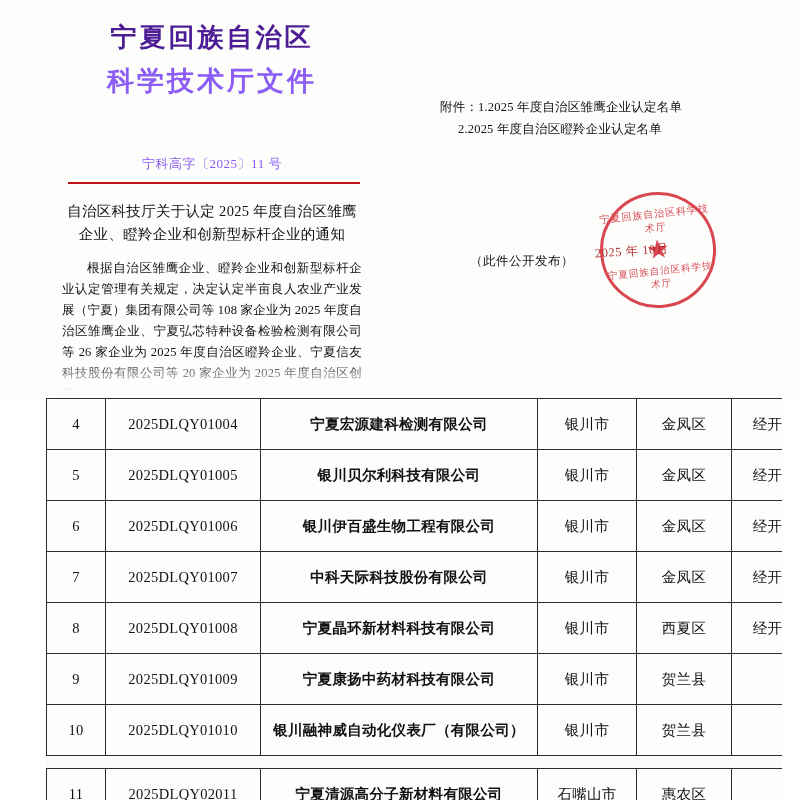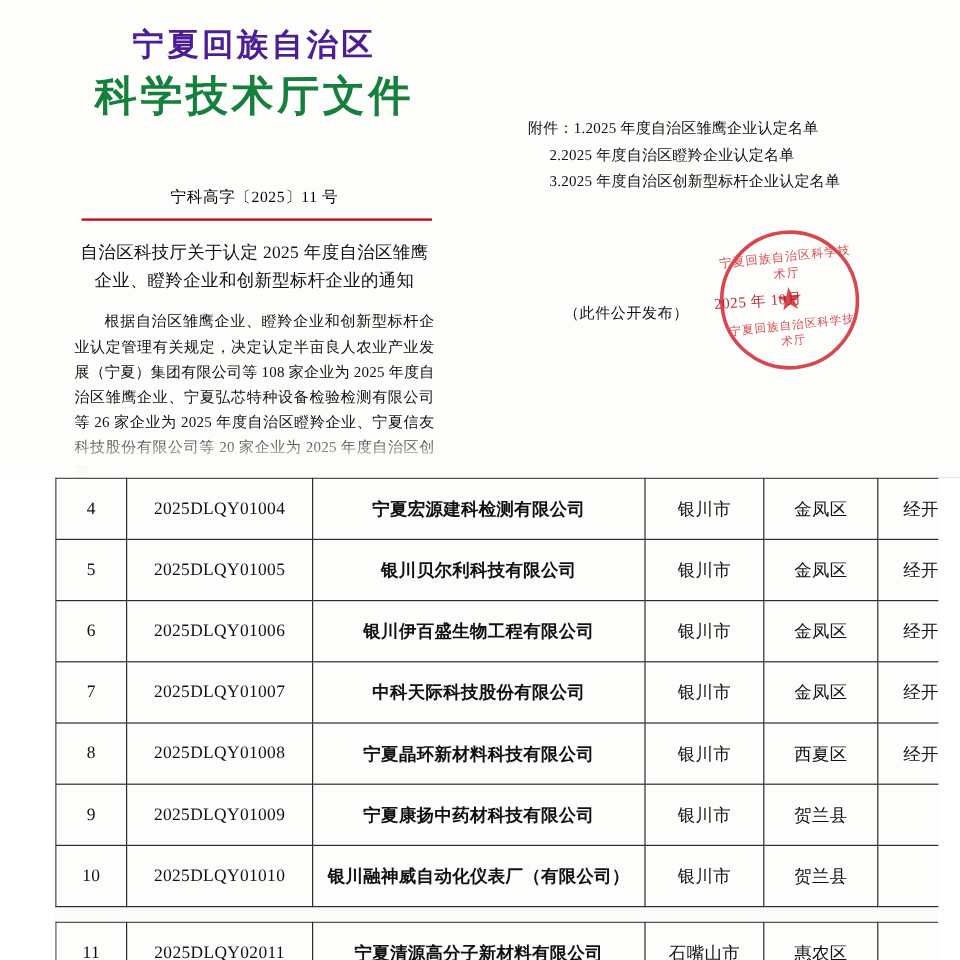--- a/index.html
+++ b/index.html
@@ -35,36 +35,36 @@
   }
   .lh-line1 {
     color: #4c1d95;
     font-size: 26px;
     font-weight: bold;
     letter-spacing: 3px;
     line-height: 40px;
     font-family: "Liberation Serif", "DejaVu Serif", serif;
   }
   .lh-line2 {
-    color: #15803d;
-    font-size: 35px;
+    color: #8b5cf6;
+    font-size: 27px;
     font-weight: bold;
     letter-spacing: 3px;
     line-height: 46px;
     font-family: "Liberation Serif", "DejaVu Serif", serif;
   }
 
   .doc-number {
     position: absolute;
     left: 62px;
     top: 155px;
     width: 300px;
     text-align: center;
     font-size: 13px;
-    color: #000000;
+    color: #8b5cf6;
     letter-spacing: 0.5px;
   }
 
   .red-rule {
     position: absolute;
     left: 68px;
     top: 182px;
     width: 292px;
     height: 2px;
     background: #c1121c;
@@ -252,21 +252,20 @@
   <div class="doc-body">
     <p class="indent">根据自治区雏鹰企业、瞪羚企业和创新型标杆企业认定管理有关规定，决定认定半亩良人农业产业发展（宁夏）集团有限公司等 108 家企业为 2025 年度自治区雏鹰企业、宁夏弘芯特种设备检验检测有限公司等 26 家企业为 2025 年度自治区瞪羚企业、宁夏信友科技股份有限公司等 20 家企业为 2025 年度自治区创新</p>
   </div>
 
   <div class="fade-mask"></div>
 
   <div class="right-col">
     <div class="rc-attach">
       <p class="att-head">附件：1.2025 年度自治区雏鹰企业认定名单</p>
       <p class="att-line">2.2025 年度自治区瞪羚企业认定名单</p>
-      <p class="att-line">3.2025 年度自治区创新型标杆企业认定名单</p>
     </div>
   </div>
 
   <div class="public-note">（此件公开发布）</div>
 
   <div class="seal">
     <div class="seal-top-text">宁夏回族自治区科学技术厅</div>
     <div class="seal-star">★</div>
     <div class="seal-bottom-text">宁夏回族自治区科学技术厅</div>
   </div>

